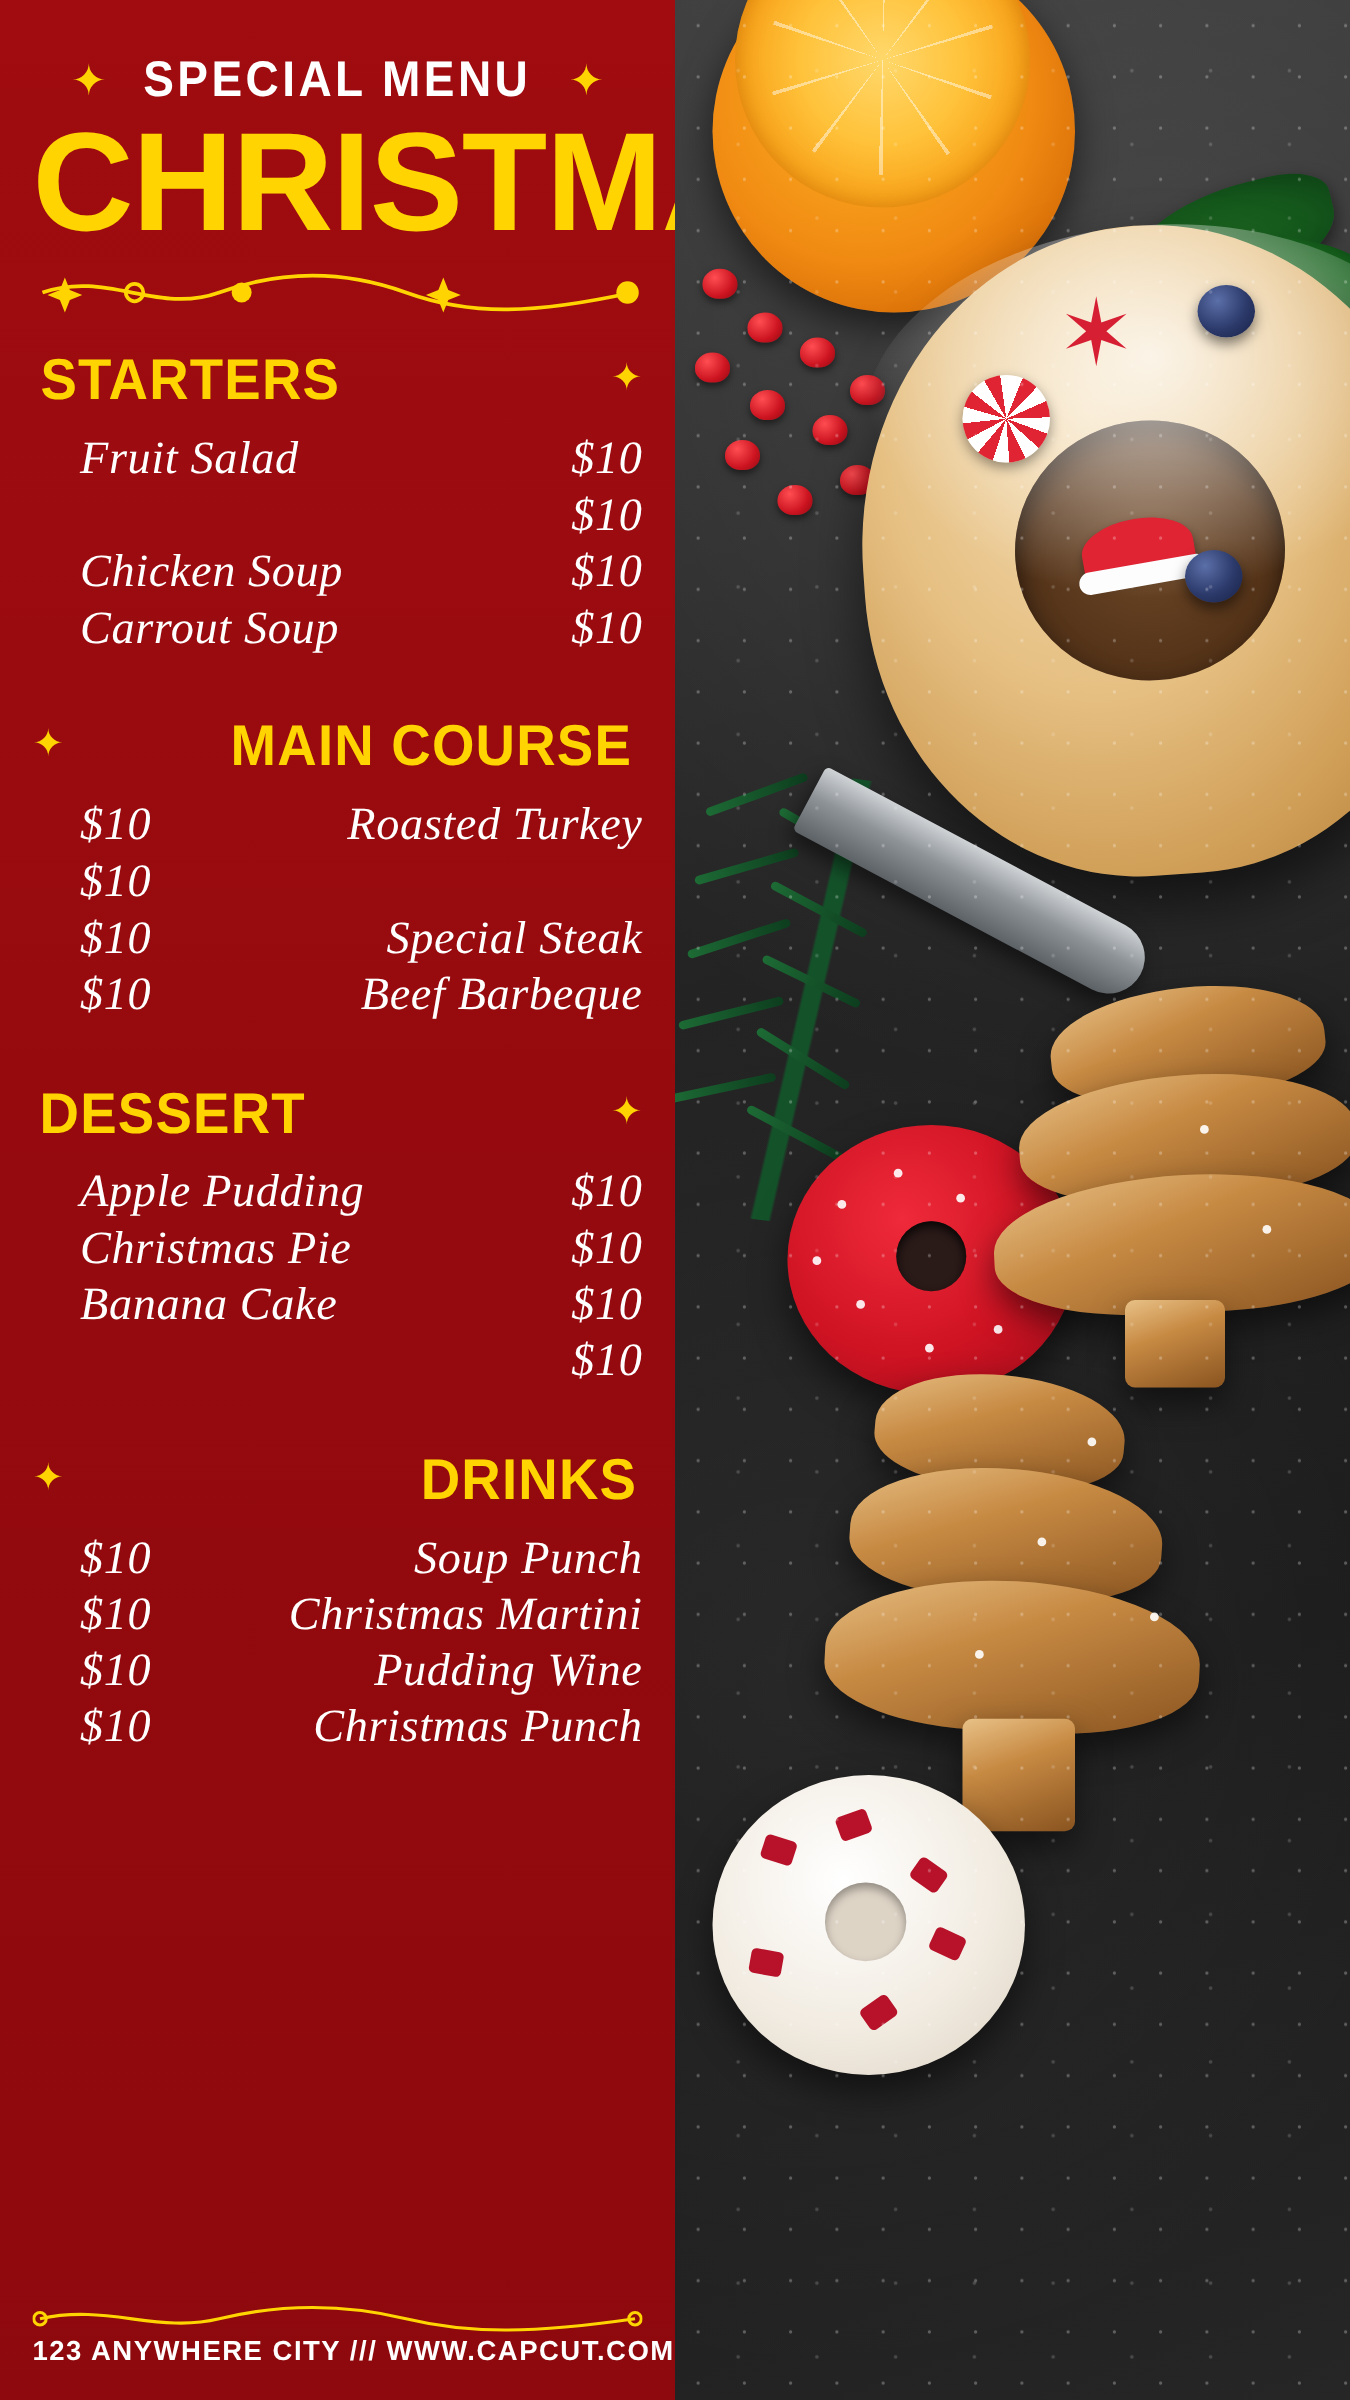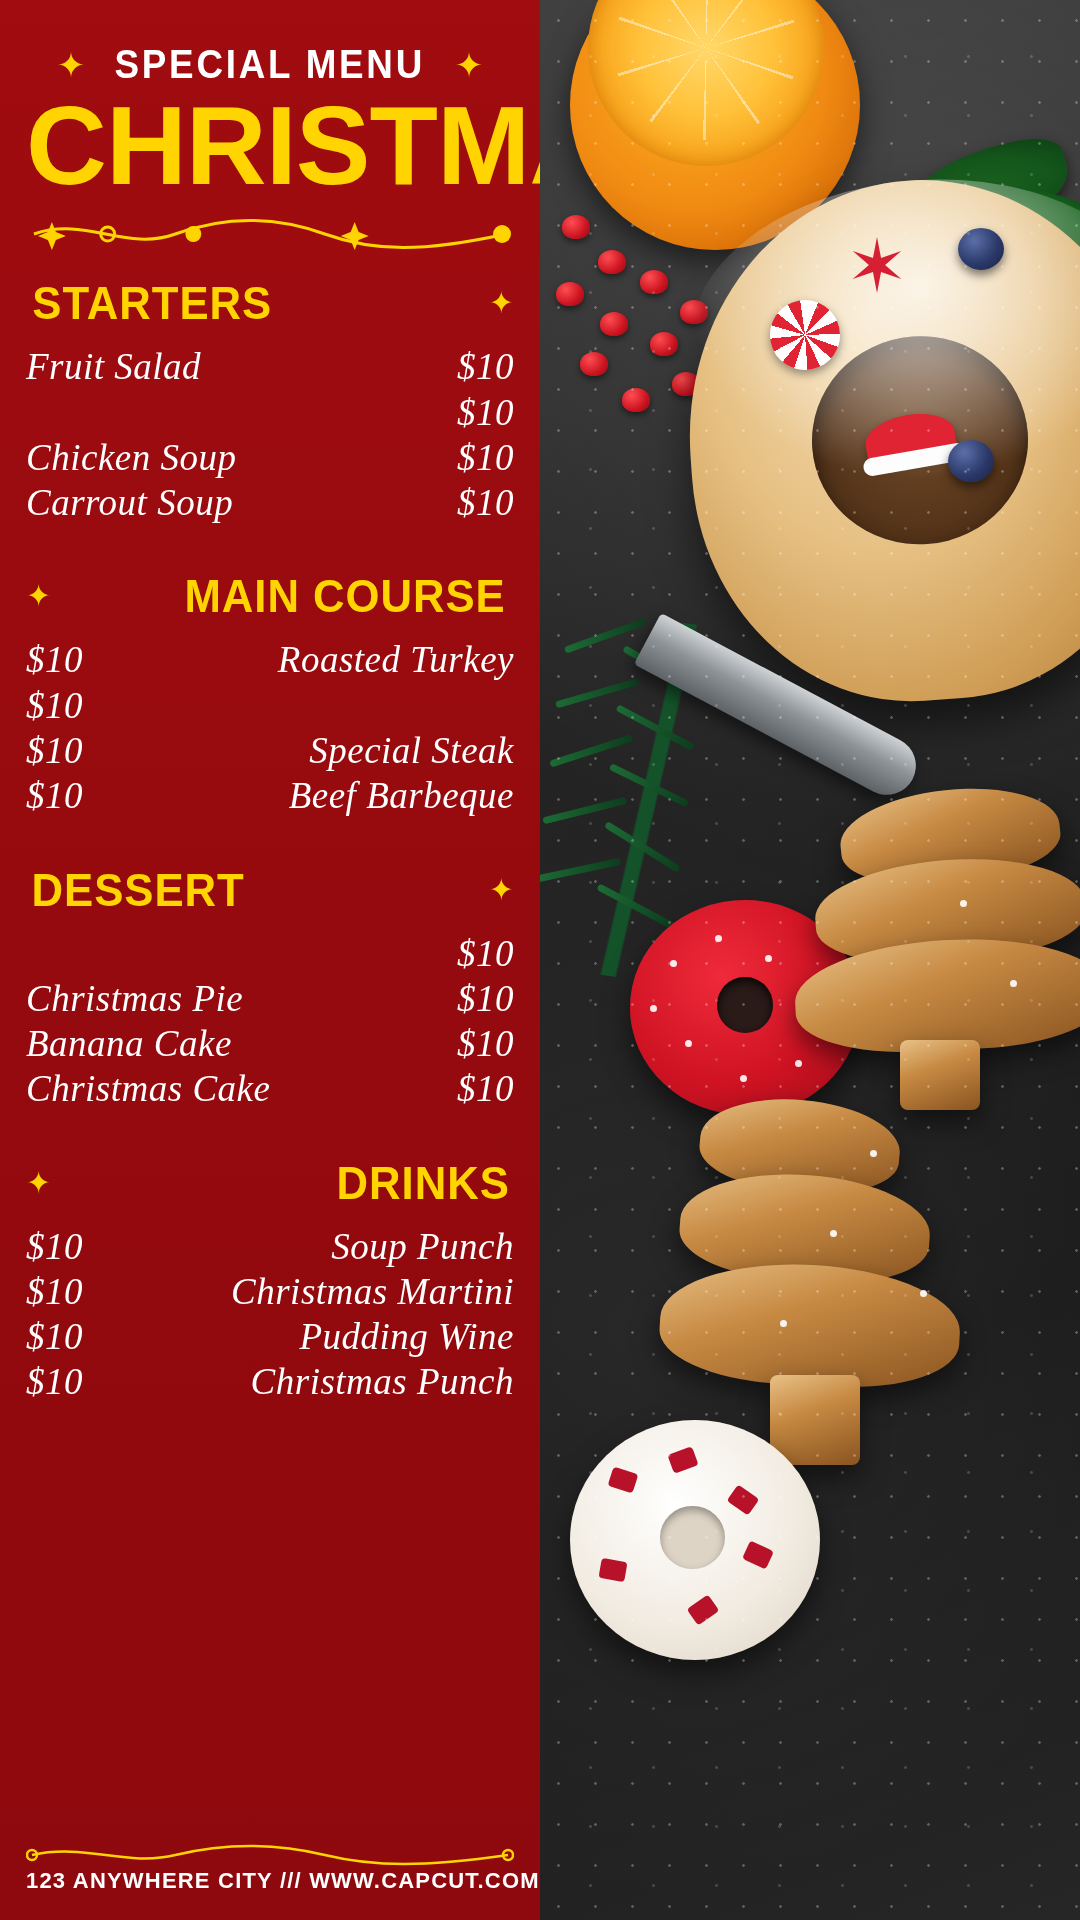--- a/index.html
+++ b/index.html
@@ -99,20 +99,21 @@
   .item-row {
     display: flex;
     align-items: center;
     color: #ffffff;
     font-size: 37px;
     font-style: italic;
     font-family: "Liberation Serif", serif;
     line-height: 1.17;
     padding: 1px 0;
     letter-spacing: 0.5px;
+    margin-left: 38px;
   }
   .item-row .name { white-space: nowrap; }
   .item-row .price { white-space: nowrap; }
   .item-row .gap { flex: 1 1 auto; }
   .align-left .name { order: 1; }
   .align-left .gap { order: 2; }
   .align-left .price { order: 3; }
   .align-right .price { order: 1; }
   .align-right .gap { order: 2; }
   .align-right .name { order: 3; }
@@ -486,35 +487,35 @@
     </div>
 
     <div>
       <div class="section-head left">
         <span class="section-title">DESSERT</span>
         <span class="spacer"></span>
         <span class="spark spark-sec">✦</span>
       </div>
       <div class="items">
         <div class="item-row align-left">
+          <span class="name">Apple Pudding</span>
           <span class="gap"></span>
           <span class="price">$10</span>
         </div>
         <div class="item-row align-left">
           <span class="name">Christmas Pie</span>
           <span class="gap"></span>
           <span class="price">$10</span>
         </div>
         <div class="item-row align-left">
           <span class="name">Banana Cake</span>
           <span class="gap"></span>
           <span class="price">$10</span>
         </div>
         <div class="item-row align-left">
-          <span class="name">Christmas Cake</span>
           <span class="gap"></span>
           <span class="price">$10</span>
         </div>
       </div>
     </div>
 
     <div>
       <div class="section-head right">
         <span class="spark spark-sec">✦</span>
         <span class="spacer"></span>

